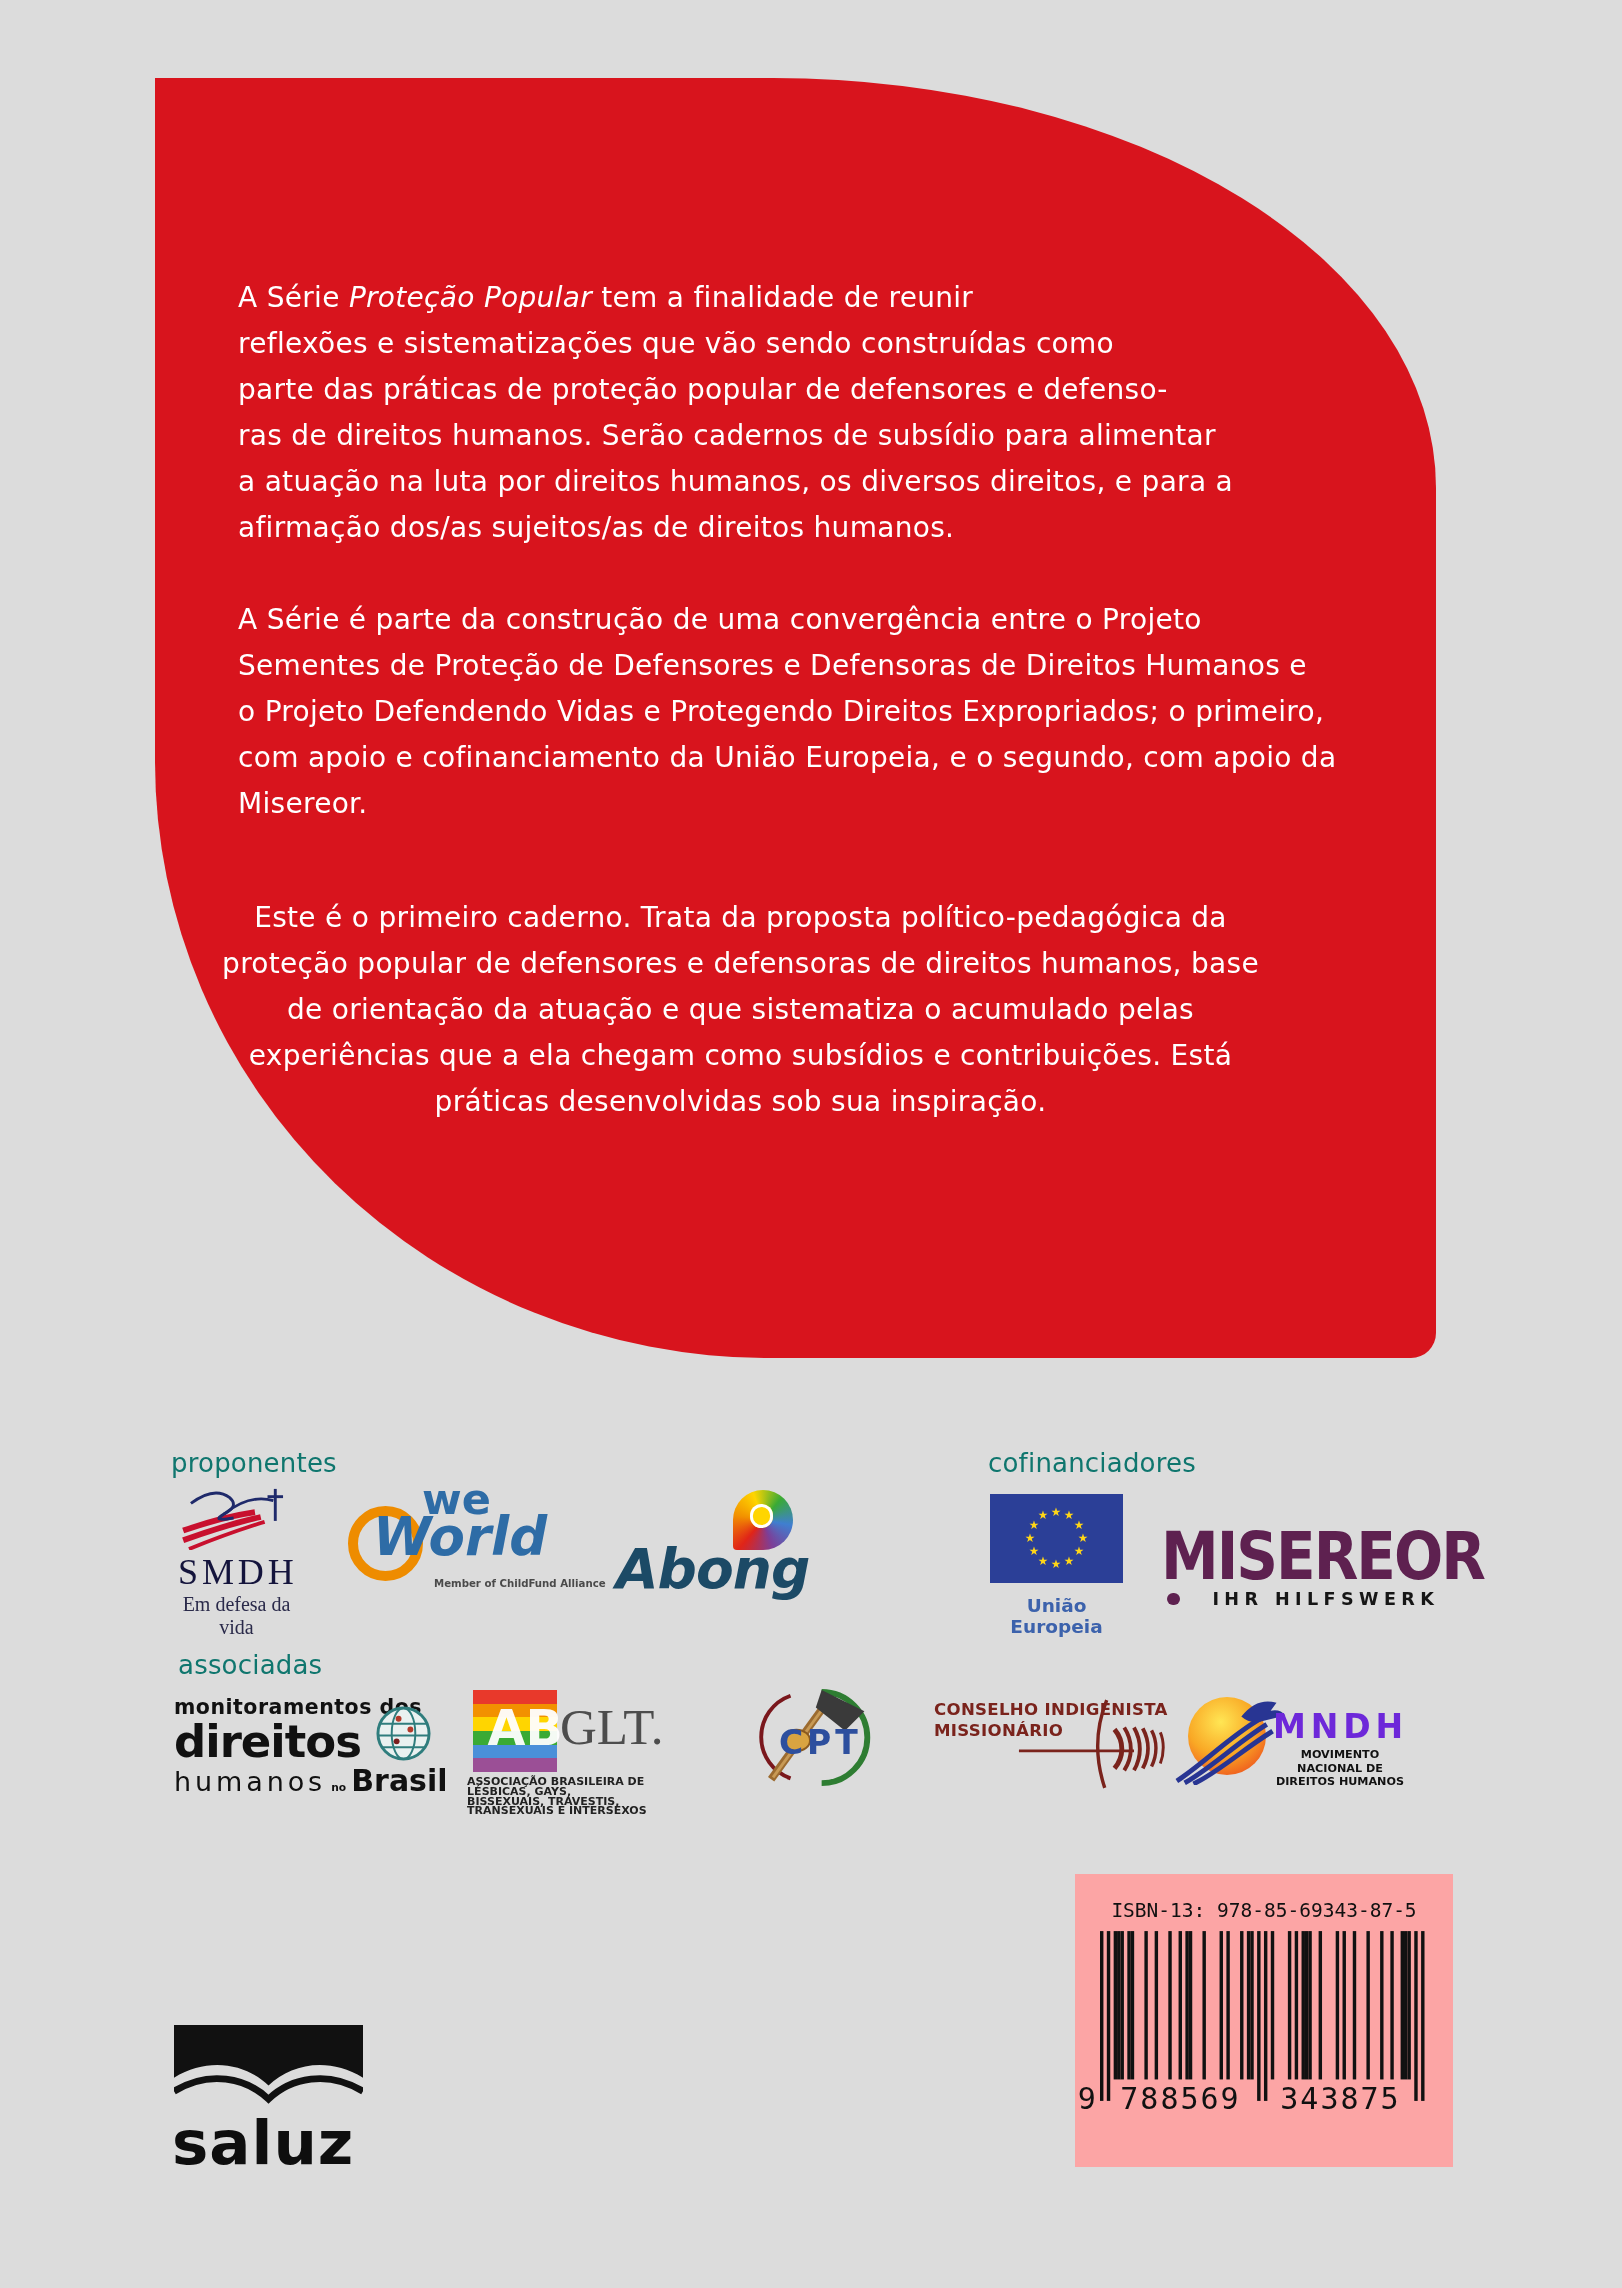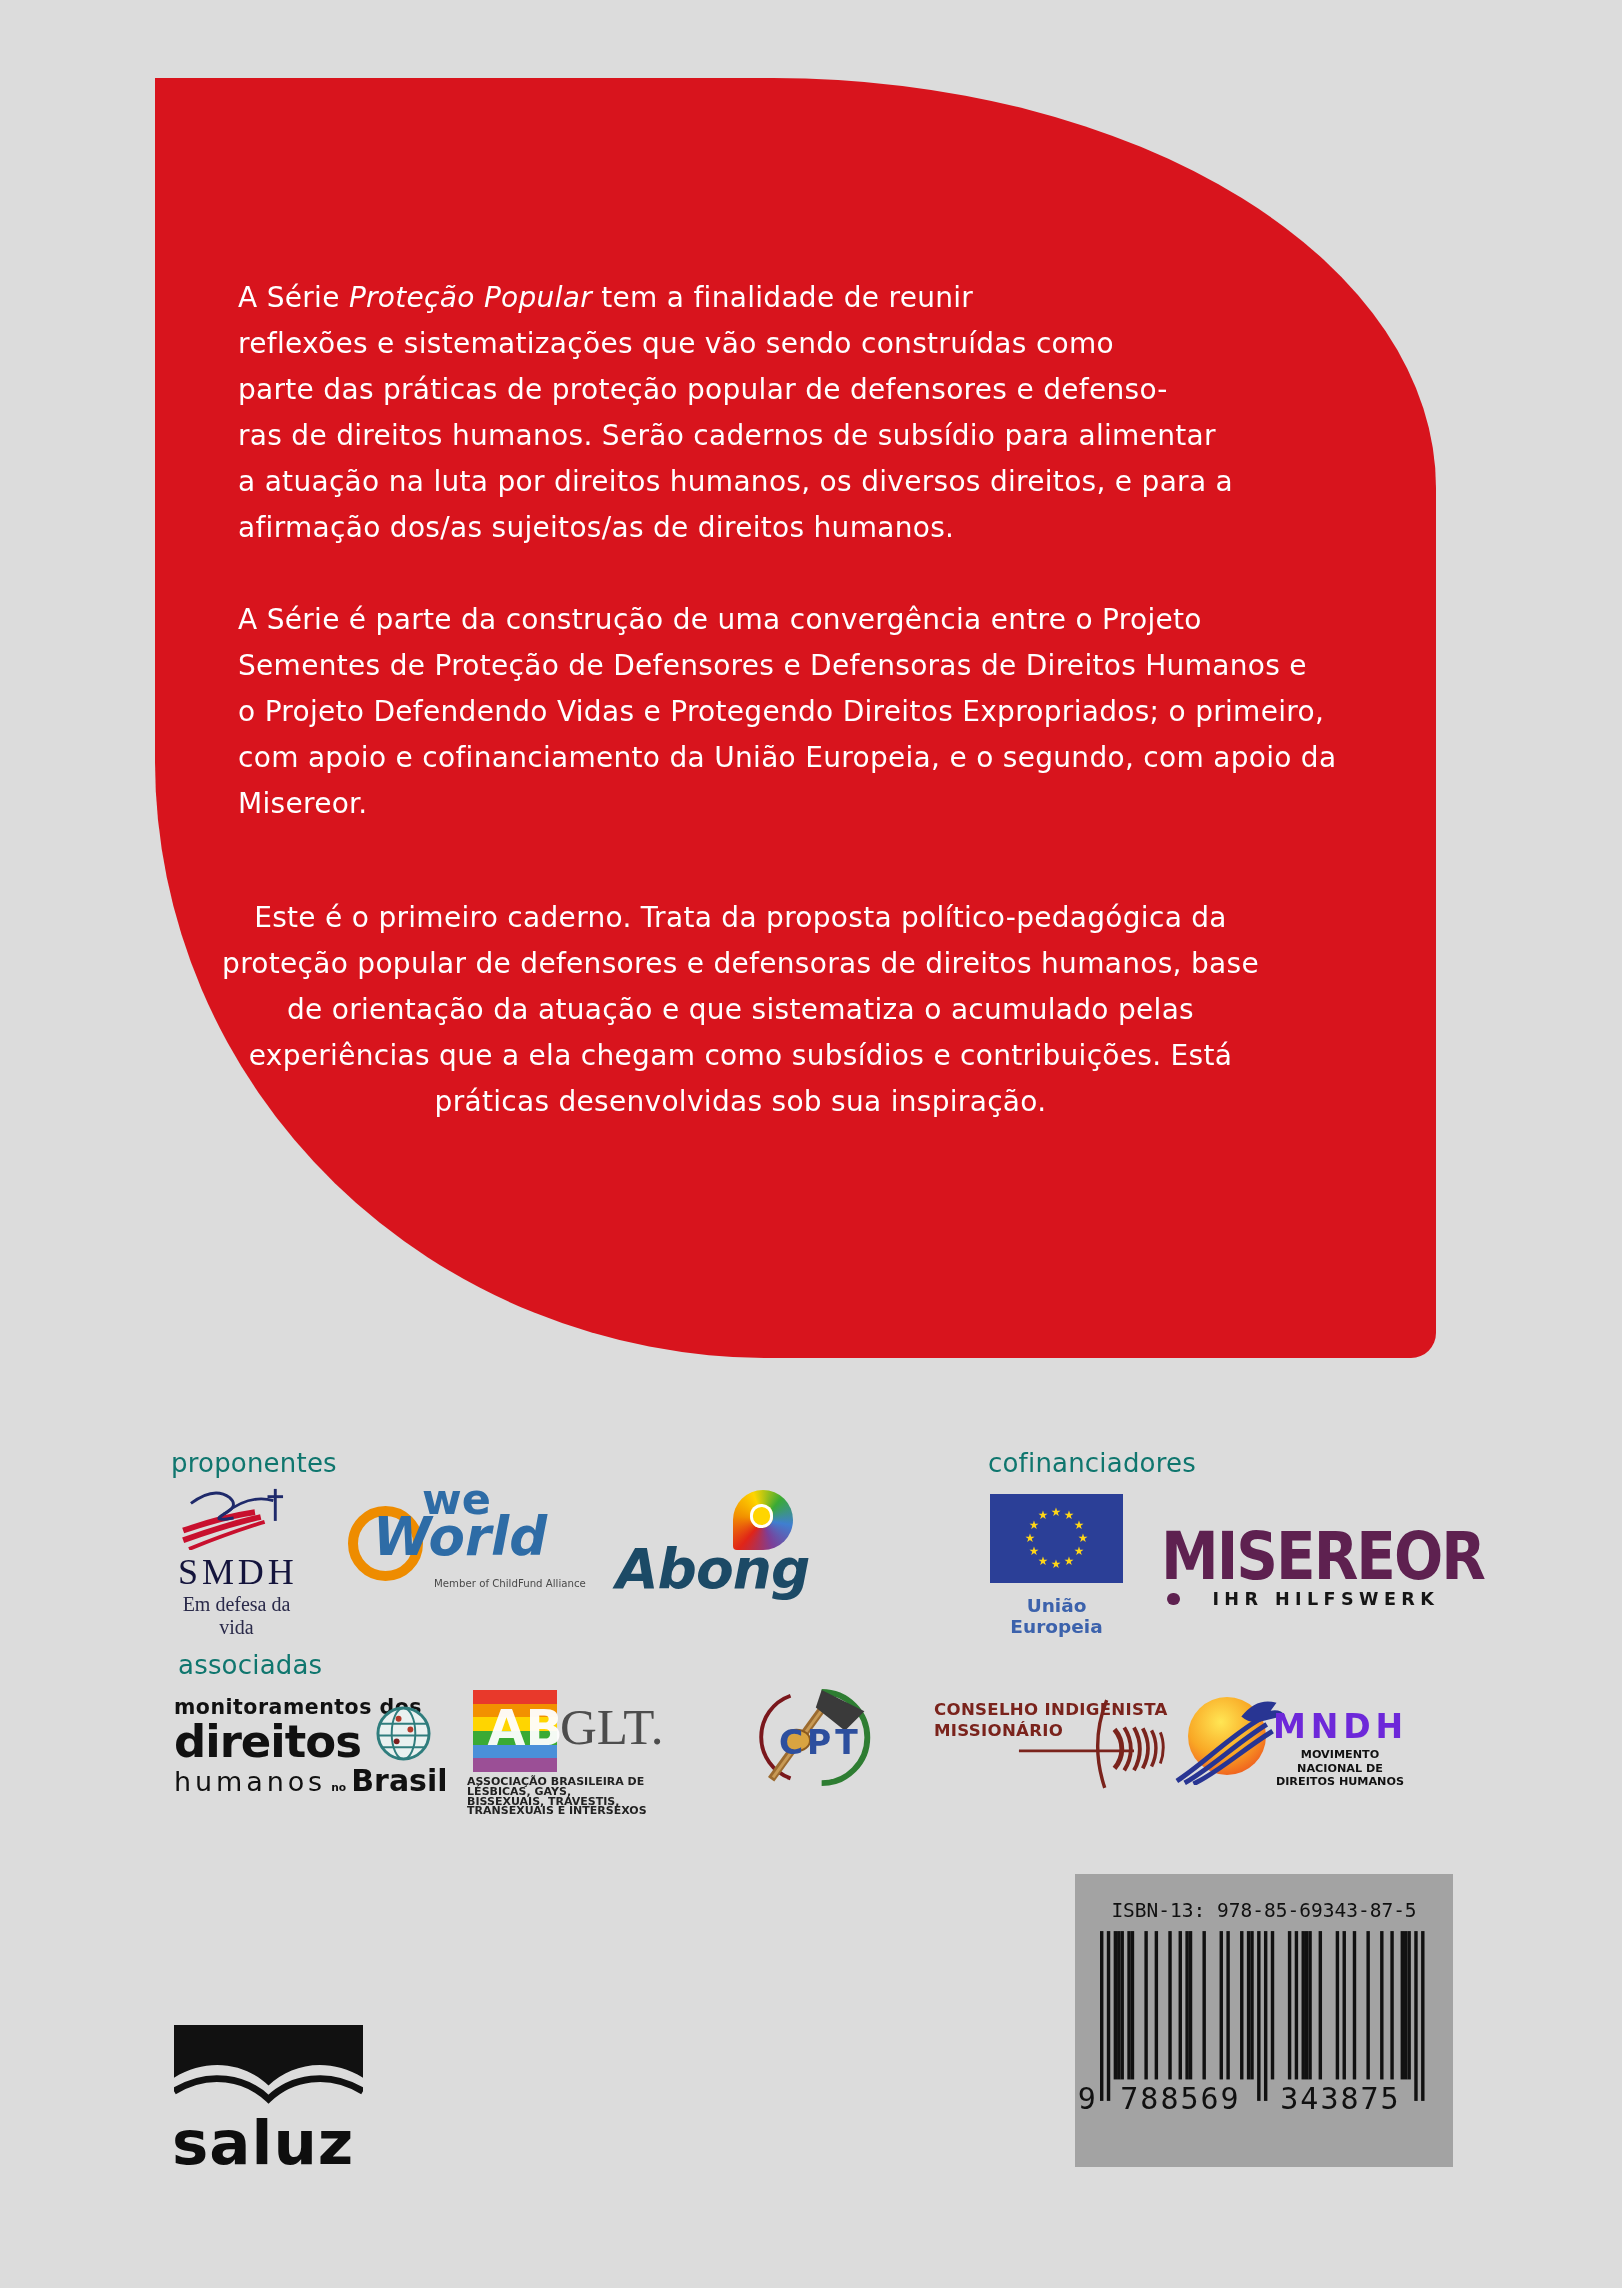--- a/index.html
+++ b/index.html
@@ -22,21 +22,21 @@
   
   .smdh{position:absolute;left:178px;top:1486px;width:117px;text-align:center;}
   .smdh-name{font-family:"Liberation Serif",serif;font-size:36px;letter-spacing:3.9px;color:#14143c;line-height:1;}
   .smdh-tag{font-family:"Liberation Serif",serif;font-size:20px;color:#2a2a4a;margin-top:2.9px;}
 
   
   .weworld{position:absolute;left:348px;top:1484px;width:222px;height:109px;}
   .ww-ring{position:absolute;left:0;top:21.5px;width:55px;height:55px;border:10.7px solid #ee8c00;border-radius:50%;}
   .ww-we{position:absolute;left:74px;top:-9.8px;font-size:43px;font-weight:bold;color:#2e6ca6;}
   .ww-world{position:absolute;left:25px;top:21.5px;font-size:53px;font-weight:bold;font-style:italic;color:#2e6ca6;}
-  .ww-member{position:absolute;left:86px;top:94px;font-size:10.2px;font-weight:normal;color:#4a4a4a;white-space:nowrap;}
+  .ww-member{position:absolute;left:86px;top:94px;font-size:10.2px;font-weight:bold;color:#4a4a4a;white-space:nowrap;}
 
   
   .abong{position:absolute;left:614px;top:1486px;width:195px;height:129px;}
   .abong-swirl{position:absolute;left:119px;top:3.9px;width:60px;height:60px;border-radius:50% 50% 50% 3.9px;
     background:conic-gradient(from 220deg,#e02418,#f29100,#ffd500,#3aaa35,#3f7fd0,#7c3f98,#e02418);}
   .abong-swirl::after{content:"";position:absolute;left:16.6px;top:14.6px;width:23.4px;height:23.4px;border-radius:50%;background:#ffd500;
     box-shadow:0 0 0 2.9px #ffffff inset;}
   .abong-name{position:absolute;left:2px;top:51px;font-size:55px;font-weight:800;font-style:italic;color:#1c4a66;letter-spacing:-1px;}
 
   
@@ -82,21 +82,21 @@
 
   
   .mndh{position:absolute;left:1185px;top:1691px;width:210px;height:98px;}
   .mndh-sun{position:absolute;left:2.9px;top:5.9px;width:78px;height:78px;border-radius:50%;
     background:radial-gradient(circle at 42% 32%,#ffe654,#f9a825 48%,#ef5a1e 82%,#e03c12);}
   .mndh-dove{position:absolute;left:-13.7px;top:0px;}
   .mndh-name{position:absolute;left:88px;top:15.6px;font-size:33px;font-weight:900;letter-spacing:4.9px;color:#6d28d9;}
   .mndh-tag{position:absolute;left:86px;top:57px;width:138px;text-align:center;font-size:11.2px;font-weight:bold;color:#111;line-height:13.7px;}
 
   
-  .barcode-box{position:absolute;left:1075px;top:1874px;width:378px;height:293px;background:#a3a3a3;}
+  .barcode-box{position:absolute;left:1075px;top:1874px;width:378px;height:293px;background:#fca5a5;}
   .bc-isbn{position:absolute;left:0;top:25px;width:100%;text-align:center;
     font-family:"DejaVu Sans Mono",monospace;font-size:19.5px;color:#111;white-space:nowrap;}
   .bc-bars{position:absolute;left:25px;top:57px;}
   .bc-digit{position:absolute;top:207px;font-family:"DejaVu Sans Mono",monospace;font-size:30px;color:#111;}
   .bc-9{left:0px;width:23.4px;text-align:center;}
   .bc-g1{left:39px;width:133px;text-align:center;letter-spacing:2px;}
   .bc-g2{left:197px;width:137px;text-align:center;letter-spacing:2px;}
 
   
   .saluz{position:absolute;left:174px;top:2025px;width:195px;height:166px;}

